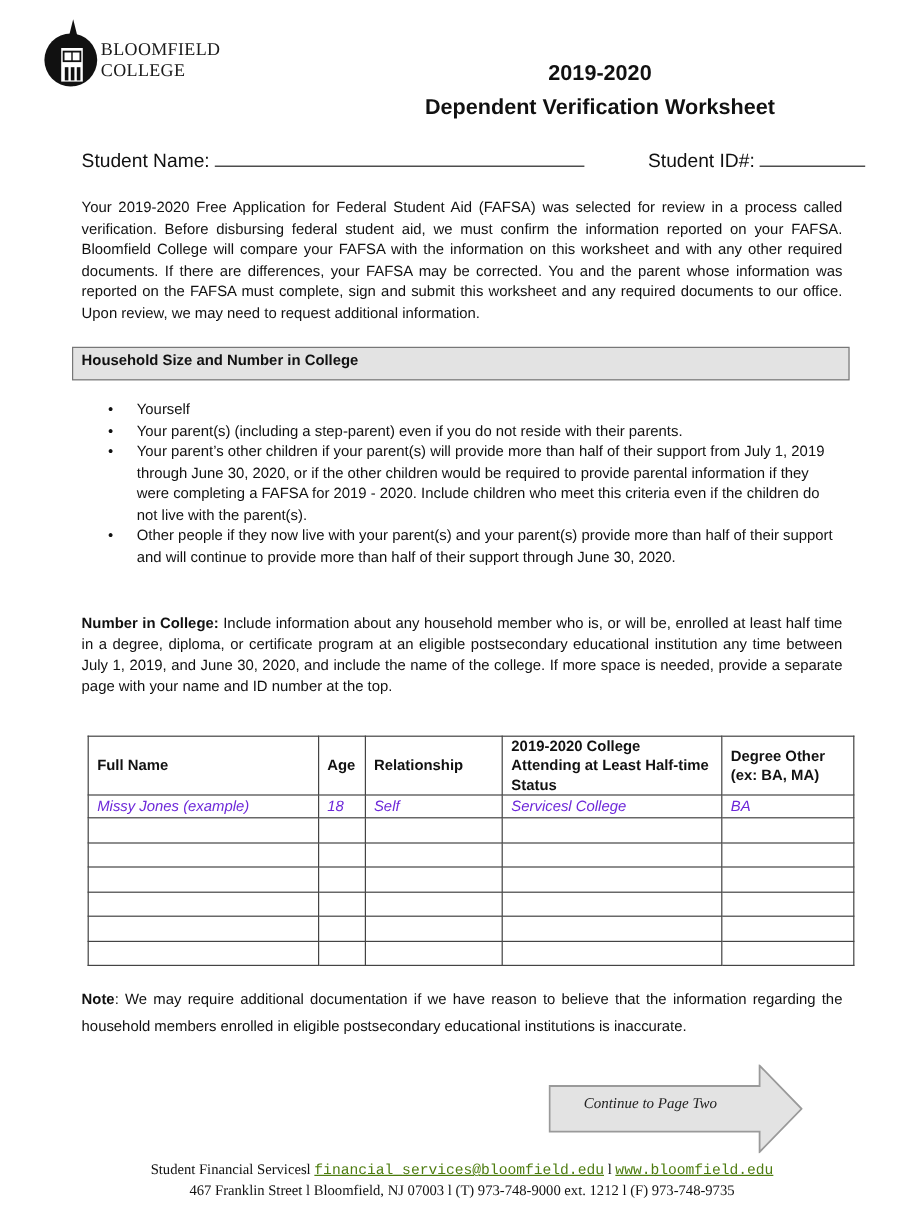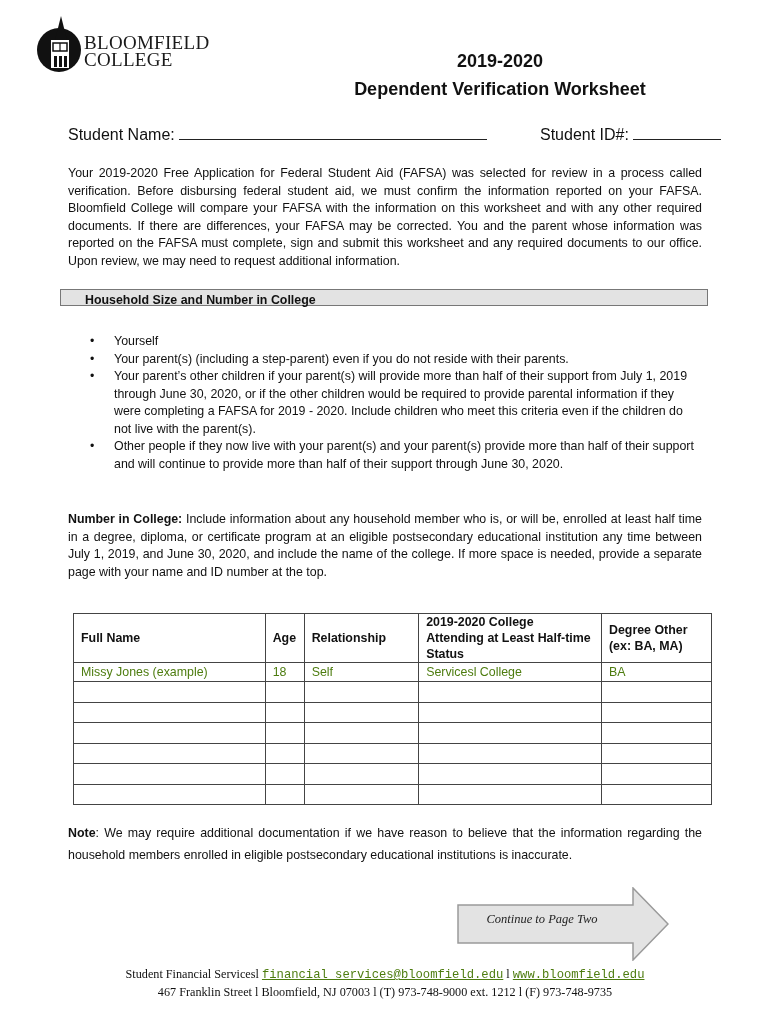--- a/index.html
+++ b/index.html
@@ -3,51 +3,51 @@
   <meta charset="utf-8">
   <style>
     html, body { margin: 0; padding: 0; background: #ffffff; }
     body { width: 770px; height: 1024px; position: relative; overflow: hidden;
            font-family: "Liberation Sans", sans-serif; color: #111; }
     .abs { position: absolute; }
 
     
     .logo { left: 34px; top: 14px; width: 170px; height: 66px; }
     .logo-mark { left: 0; top: 0; width: 50px; height: 64px; }
-    .logo-text { left: 50px; top: 20px; font-family: "Liberation Serif", serif; font-size: 19px; line-height: 17px; letter-spacing: 0.3px; color: #1a1a1a; }
+    .logo-text { left: 50px; top: 20px; font-family: "Liberation Serif", serif; font-size: 15px; line-height: 17px; letter-spacing: 0.3px; color: #1a1a1a; }
 
     
     .title { left: 250px; width: 500px; text-align: center; font-weight: bold; font-size: 18px; color: #111; }
     .title-year { top: 51px; }
     .title-main { top: 79px; }
 
     
     .fields { top: 126px; font-size: 16px; }
     .field-name { left: 68px; }
     .field-id { left: 540px; }
     .blank { display: inline-block; border-bottom: 1px solid #222; vertical-align: baseline; height: 12px; }
 
     .para { left: 68px; width: 634px; font-size: 12.4px; line-height: 17.5px; text-align: justify; }
     .p-intro { top: 165px; }
 
-    .section-bar { left: 60px; top: 289px; width: 648px; height: 17px; background: #e3e3e3; border: 1px solid #777; box-sizing: border-box; font-size: 12.4px; font-weight: bold; line-height: 20px; padding-left: 24px; }
+    .section-bar { left: 60px; top: 289px; width: 648px; height: 28px; background: #e3e3e3; border: 1px solid #777; box-sizing: border-box; font-size: 12.4px; font-weight: bold; line-height: 20px; padding-left: 7px; }
 
     .p-members { top: 333px; }
     ul.bullets { margin: 0; padding: 0 0 0 46px; list-style: none; }
     ul.bullets li { position: relative; padding-left: 0; }
     ul.bullets li::before { content: "\2022"; position: absolute; left: -24px; top: 0; }
 
     .p-college { top: 511px; }
 
     
     table.grid { position: absolute; left: 73px; top: 613px; width: 639px; border-collapse: collapse; font-size: 12.4px; }
     table.grid td, table.grid th { border: 1.3px solid #444; padding: 0 7px; text-align: left; vertical-align: middle; }
     table.grid th { height: 38px; font-weight: bold; line-height: 16px; }
     table.grid td { height: 19.5px; }
-    table.grid tr.example td { color: #4d7c0f; height: 18px; }
+    table.grid tr.example td { color: #6d28d9; font-style: italic; height: 18px; }
     .c1 { width: 179px; } .c2 { width: 24px; } .c3 { width: 100px; } .c4 { width: 170px; } .c5 { width: 96px; }
 
     .p-note { top: 822px; line-height: 22px; }
 
     
     .continue { left: 457px; top: 887px; width: 212px; height: 74px; cursor: pointer; }
     .continue svg { position: absolute; left: 0; top: 0; }
     .continue-label { position: absolute; left: 0; top: 25px; width: 170px; text-align: center; font-family: "Liberation Serif", serif; font-style: italic; font-size: 12.5px; color: #222; }
 
     

